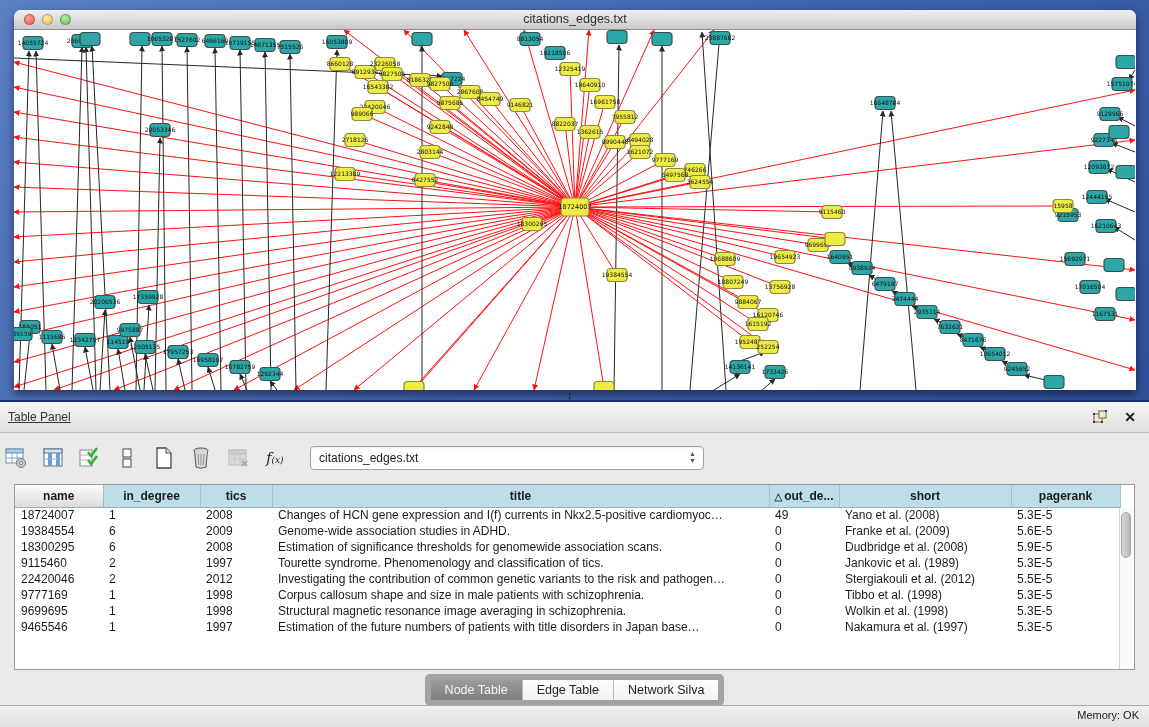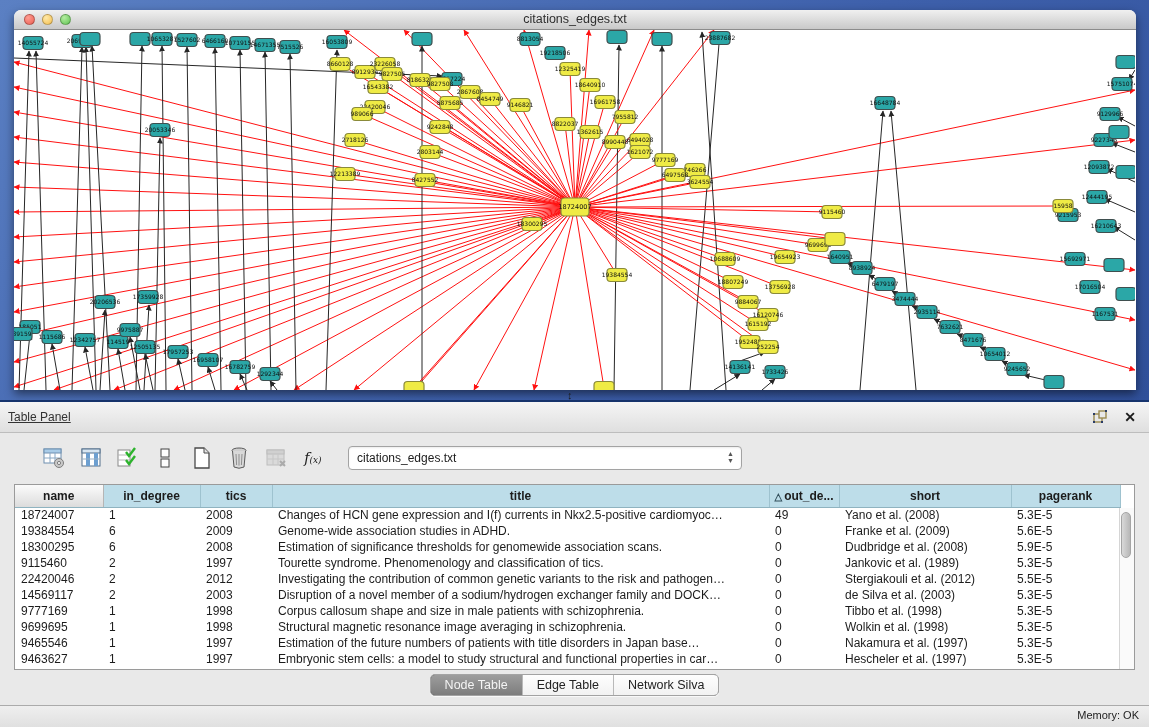--- a/index.html
+++ b/index.html
@@ -39,21 +39,21 @@
   
   .table-panel{position:absolute;left:0;top:402px;width:1149px;height:303px;background:#E9E9E9;}
   .panel-header{
     height:30px;background:linear-gradient(#F5F5F5,#DFDFDF);
     border-bottom:1px solid #bdbdbd;position:relative;
   }
   .panel-header .panel-title{position:absolute;left:8px;top:8px;font-size:12px;color:#333;text-decoration:underline;}
   .panel-header .hdr-icons{position:absolute;right:10px;top:6px;display:flex;gap:12px;align-items:center;}
   .hdr-btn{width:18px;height:18px;display:flex;align-items:center;justify-content:center;cursor:default;}
   .close-x{font-size:14px;font-weight:bold;color:#1a1a1a;line-height:14px;}
-  .toolbar{position:absolute;left:0;top:38px;height:36px;display:flex;align-items:center;padding-left:38px;}
+  .toolbar{position:absolute;left:0;top:38px;height:36px;display:flex;align-items:center;}
   .tool-btn{width:32px;height:28px;display:flex;align-items:center;justify-content:center;margin-right:5px;}
   .fx{font-family:"DejaVu Serif",serif;font-style:italic;font-size:14px;color:#1a1a1a;}
   .fx small{font-size:9px;}
   .combo{
     margin-left:14px;width:392px;height:22px;background:#fff;
     border:1px solid #a3a3a3;border-radius:4px;position:relative;
     display:flex;align-items:center;box-shadow:inset 0 1px 2px rgba(0,0,0,.08);
   }
   .combo .combo-value{font-size:12px;color:#1c1c1c;padding-left:8px;}
   .combo .spinner{position:absolute;right:7px;top:3px;display:flex;flex-direction:column;line-height:7px;}
@@ -76,21 +76,21 @@
   .vscroll{
     position:absolute;top:23px;right:0;bottom:0;width:14px;
     background:#FAFAFA;border-left:1px solid #d5d5d5;
   }
   .vscroll .thumb{
     position:absolute;left:1px;top:4px;width:10px;height:46px;border-radius:5px;
     background:linear-gradient(90deg,#d9d9d9,#b7b7b7);border:1px solid #a5a5a5;box-sizing:border-box;
   }
   .tabbar{position:absolute;left:0;right:0;top:272px;display:flex;justify-content:center;}
   .segmented{
-    display:inline-flex;border:1px solid #a3a3a3;border-radius:5px;overflow:hidden;
+    display:inline-flex;border:6px solid #a3a3a3;border-radius:5px;overflow:hidden;
     background:#404040;height:20px;box-shadow:0 1px 1px rgba(255,255,255,.8);
   }
   .segment{
     padding:0 14px;font-size:12.5px;color:#222;display:flex;align-items:center;
     border-right:1px solid #b9b9b9;background:linear-gradient(#FEFEFE,#F2F2F2);
   }
   .segment:last-child{border-right:none;}
   .segment.active{background:linear-gradient(#9d9d9d,#7d7d7d);color:#f4f4f4;}
   
   .statusbar{
@@ -846,29 +846,20 @@
           <tr>
             <td>22420046</td>
             <td>2</td>
             <td>2012</td>
             <td>Investigating the contribution of common genetic variants to the risk and pathogen…</td>
             <td>0</td>
             <td>Stergiakouli et al. (2012)</td>
             <td>5.5E-5</td>
           </tr>
           <tr>
-            <td>14569117</td>
-            <td>2</td>
-            <td>2003</td>
-            <td>Disruption of a novel member of a sodium/hydrogen exchanger family and DOCK…</td>
-            <td>0</td>
-            <td>de Silva et al. (2003)</td>
-            <td>5.3E-5</td>
-          </tr>
-          <tr>
             <td>9777169</td>
             <td>1</td>
             <td>1998</td>
             <td>Corpus callosum shape and size in male patients with schizophrenia.</td>
             <td>0</td>
             <td>Tibbo et al. (1998)</td>
             <td>5.3E-5</td>
           </tr>
           <tr>
             <td>9699695</td>
@@ -881,29 +872,20 @@
           </tr>
           <tr>
             <td>9465546</td>
             <td>1</td>
             <td>1997</td>
             <td>Estimation of the future numbers of patients with title disorders in Japan base…</td>
             <td>0</td>
             <td>Nakamura et al. (1997)</td>
             <td>5.3E-5</td>
           </tr>
-          <tr>
-            <td>9463627</td>
-            <td>1</td>
-            <td>1997</td>
-            <td>Embryonic stem cells: a model to study structural and functional properties in car…</td>
-            <td>0</td>
-            <td>Hescheler et al. (1997)</td>
-            <td>5.3E-5</td>
-          </tr>
         </tbody>
     </table>
     <div class="vscroll">
       <div class="thumb"></div>
     </div>
   </div>
 
   <div class="tabbar">
     <div class="segmented" id="segmented">
         <div class="segment active">Node Table</div>

